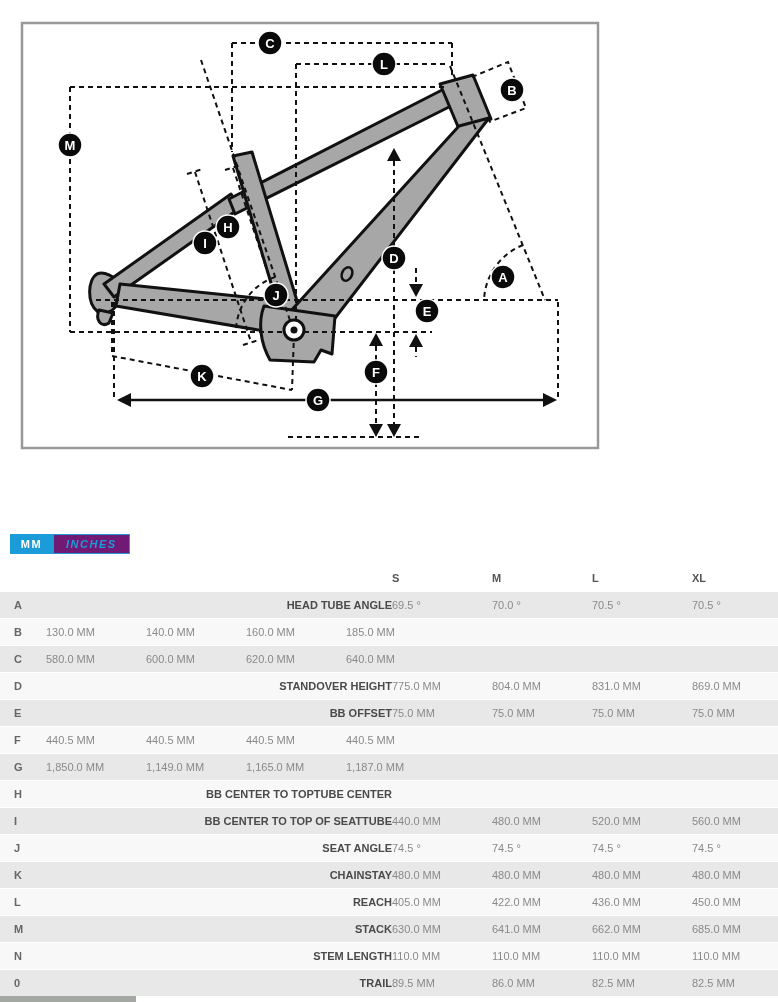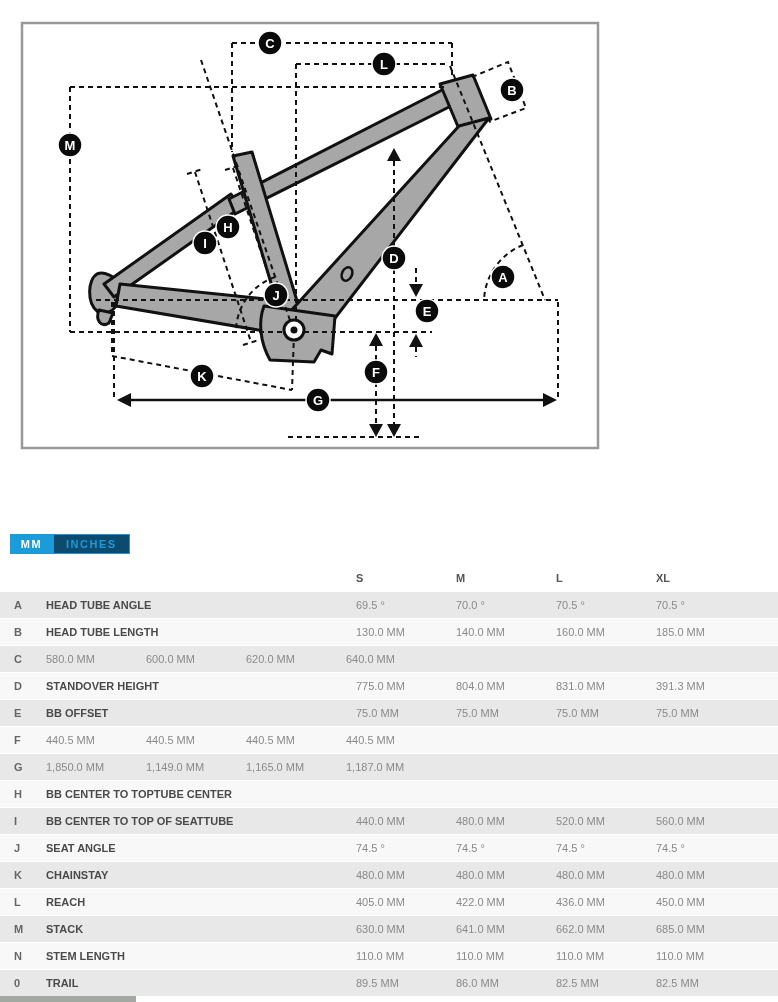--- a/index.html
+++ b/index.html
@@ -16,30 +16,30 @@
   .ah    { fill:#111; stroke:none; }
   .badge   { fill:#0a0a0a; stroke:#fff; stroke-width:1.5; }
   .badge-t { font:bold 13px "Liberation Sans", sans-serif; fill:#fff; text-anchor:middle; }
   
   .unit-toggle { position:absolute; top:534px; left:10px; display:flex; align-items:stretch; height:20px; }
   .unit-toggle button {
     font-family:"Liberation Sans", sans-serif; font-size:11px; font-weight:bold;
     letter-spacing:1.5px; cursor:pointer; box-sizing:border-box;
   }
   .btn-mm { background:#1b9cd8; color:#fff; border:1px solid #1b9cd8; width:43px; }
-  .btn-inches { background:#0c4a6e; color:#1b9cd8; border:1px solid #1b9cd8; padding:0 12px; }
+  .btn-inches { background:#701a75; color:#1b9cd8; border:1px solid #1b9cd8; padding:0 12px;font-style:italic; }
   
   .geo-table { position:absolute; top:564px; left:0; width:778px; font-size:11px; }
   .thead { display:flex; height:28px; align-items:center; background:#fff; }
   .trow  { display:flex; height:26px; align-items:center; margin-bottom:1px; }
   .trow.odd  { background:#e8e8e8; }
   .trow.even { background:#f8f8f8; }
   .c { white-space:nowrap; overflow:visible; }
   .col-key  { width:32px; padding-left:14px; font-weight:bold; color:#666; }
-  .col-name { width:310px; font-weight:bold; color:#4a4a4a; }
+  .col-name { width:346px; font-weight:bold; color:#4a4a4a;text-align:right; }
   .col-v    { width:100px; color:#8a8a8a; }
   .col-v:last-child { width:50px; }
   .thead .col-v { font-weight:bold; color:#555; }
   
   .hscroll-thumb { position:absolute; left:0; top:996px; width:136px; height:6px; background:#a3a8a3; }
 </style>
 </head>
 <body>
 
 <div class="diagram">
@@ -186,40 +186,39 @@
   <div class="trow odd">
     <div class="c col-key">A</div>
     <div class="c col-name">HEAD TUBE ANGLE</div>
     <div class="c col-v">69.5 °</div>
     <div class="c col-v">70.0 °</div>
     <div class="c col-v">70.5 °</div>
     <div class="c col-v">70.5 °</div>
   </div>
   <div class="trow even">
     <div class="c col-key">B</div>
-    <div class="c col-name">HEAD TUBE LENGTH</div>
     <div class="c col-v">130.0 MM</div>
     <div class="c col-v">140.0 MM</div>
     <div class="c col-v">160.0 MM</div>
     <div class="c col-v">185.0 MM</div>
   </div>
   <div class="trow odd">
     <div class="c col-key">C</div>
     <div class="c col-v">580.0 MM</div>
     <div class="c col-v">600.0 MM</div>
     <div class="c col-v">620.0 MM</div>
     <div class="c col-v">640.0 MM</div>
   </div>
   <div class="trow even">
     <div class="c col-key">D</div>
     <div class="c col-name">STANDOVER HEIGHT</div>
     <div class="c col-v">775.0 MM</div>
     <div class="c col-v">804.0 MM</div>
     <div class="c col-v">831.0 MM</div>
-    <div class="c col-v">391.3 MM</div>
+    <div class="c col-v">869.0 MM</div>
   </div>
   <div class="trow odd">
     <div class="c col-key">E</div>
     <div class="c col-name">BB OFFSET</div>
     <div class="c col-v">75.0 MM</div>
     <div class="c col-v">75.0 MM</div>
     <div class="c col-v">75.0 MM</div>
     <div class="c col-v">75.0 MM</div>
   </div>
   <div class="trow even">

